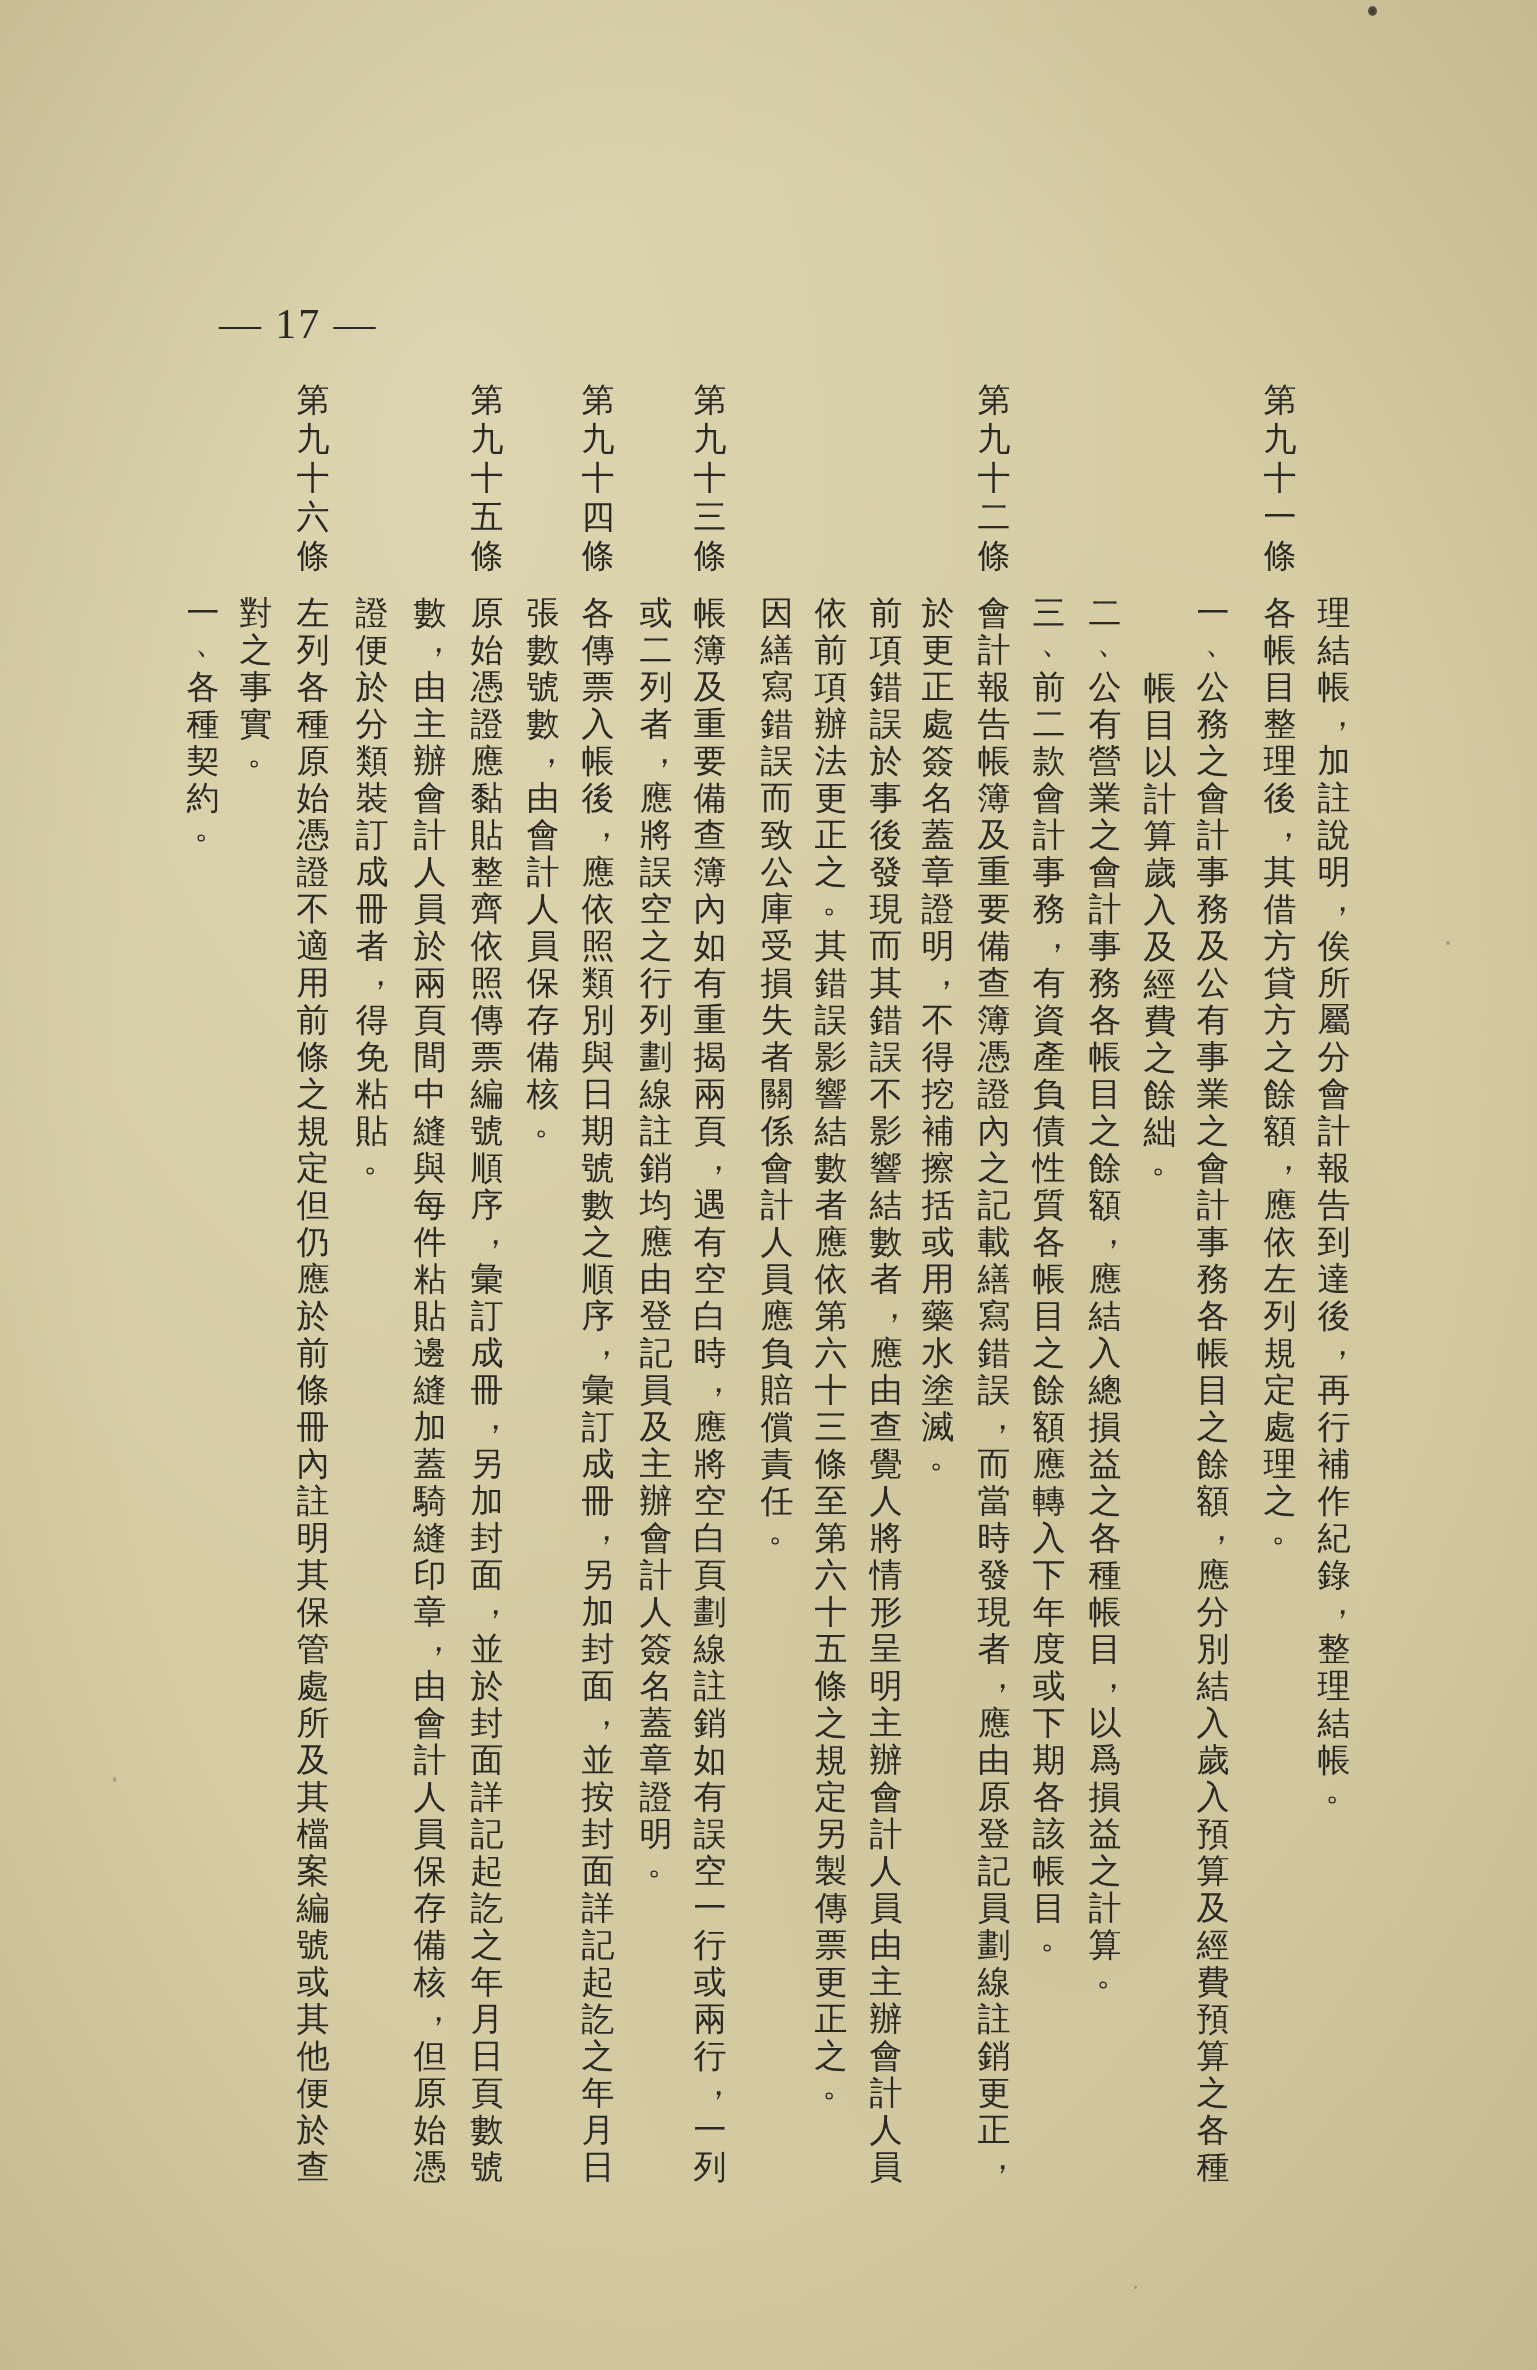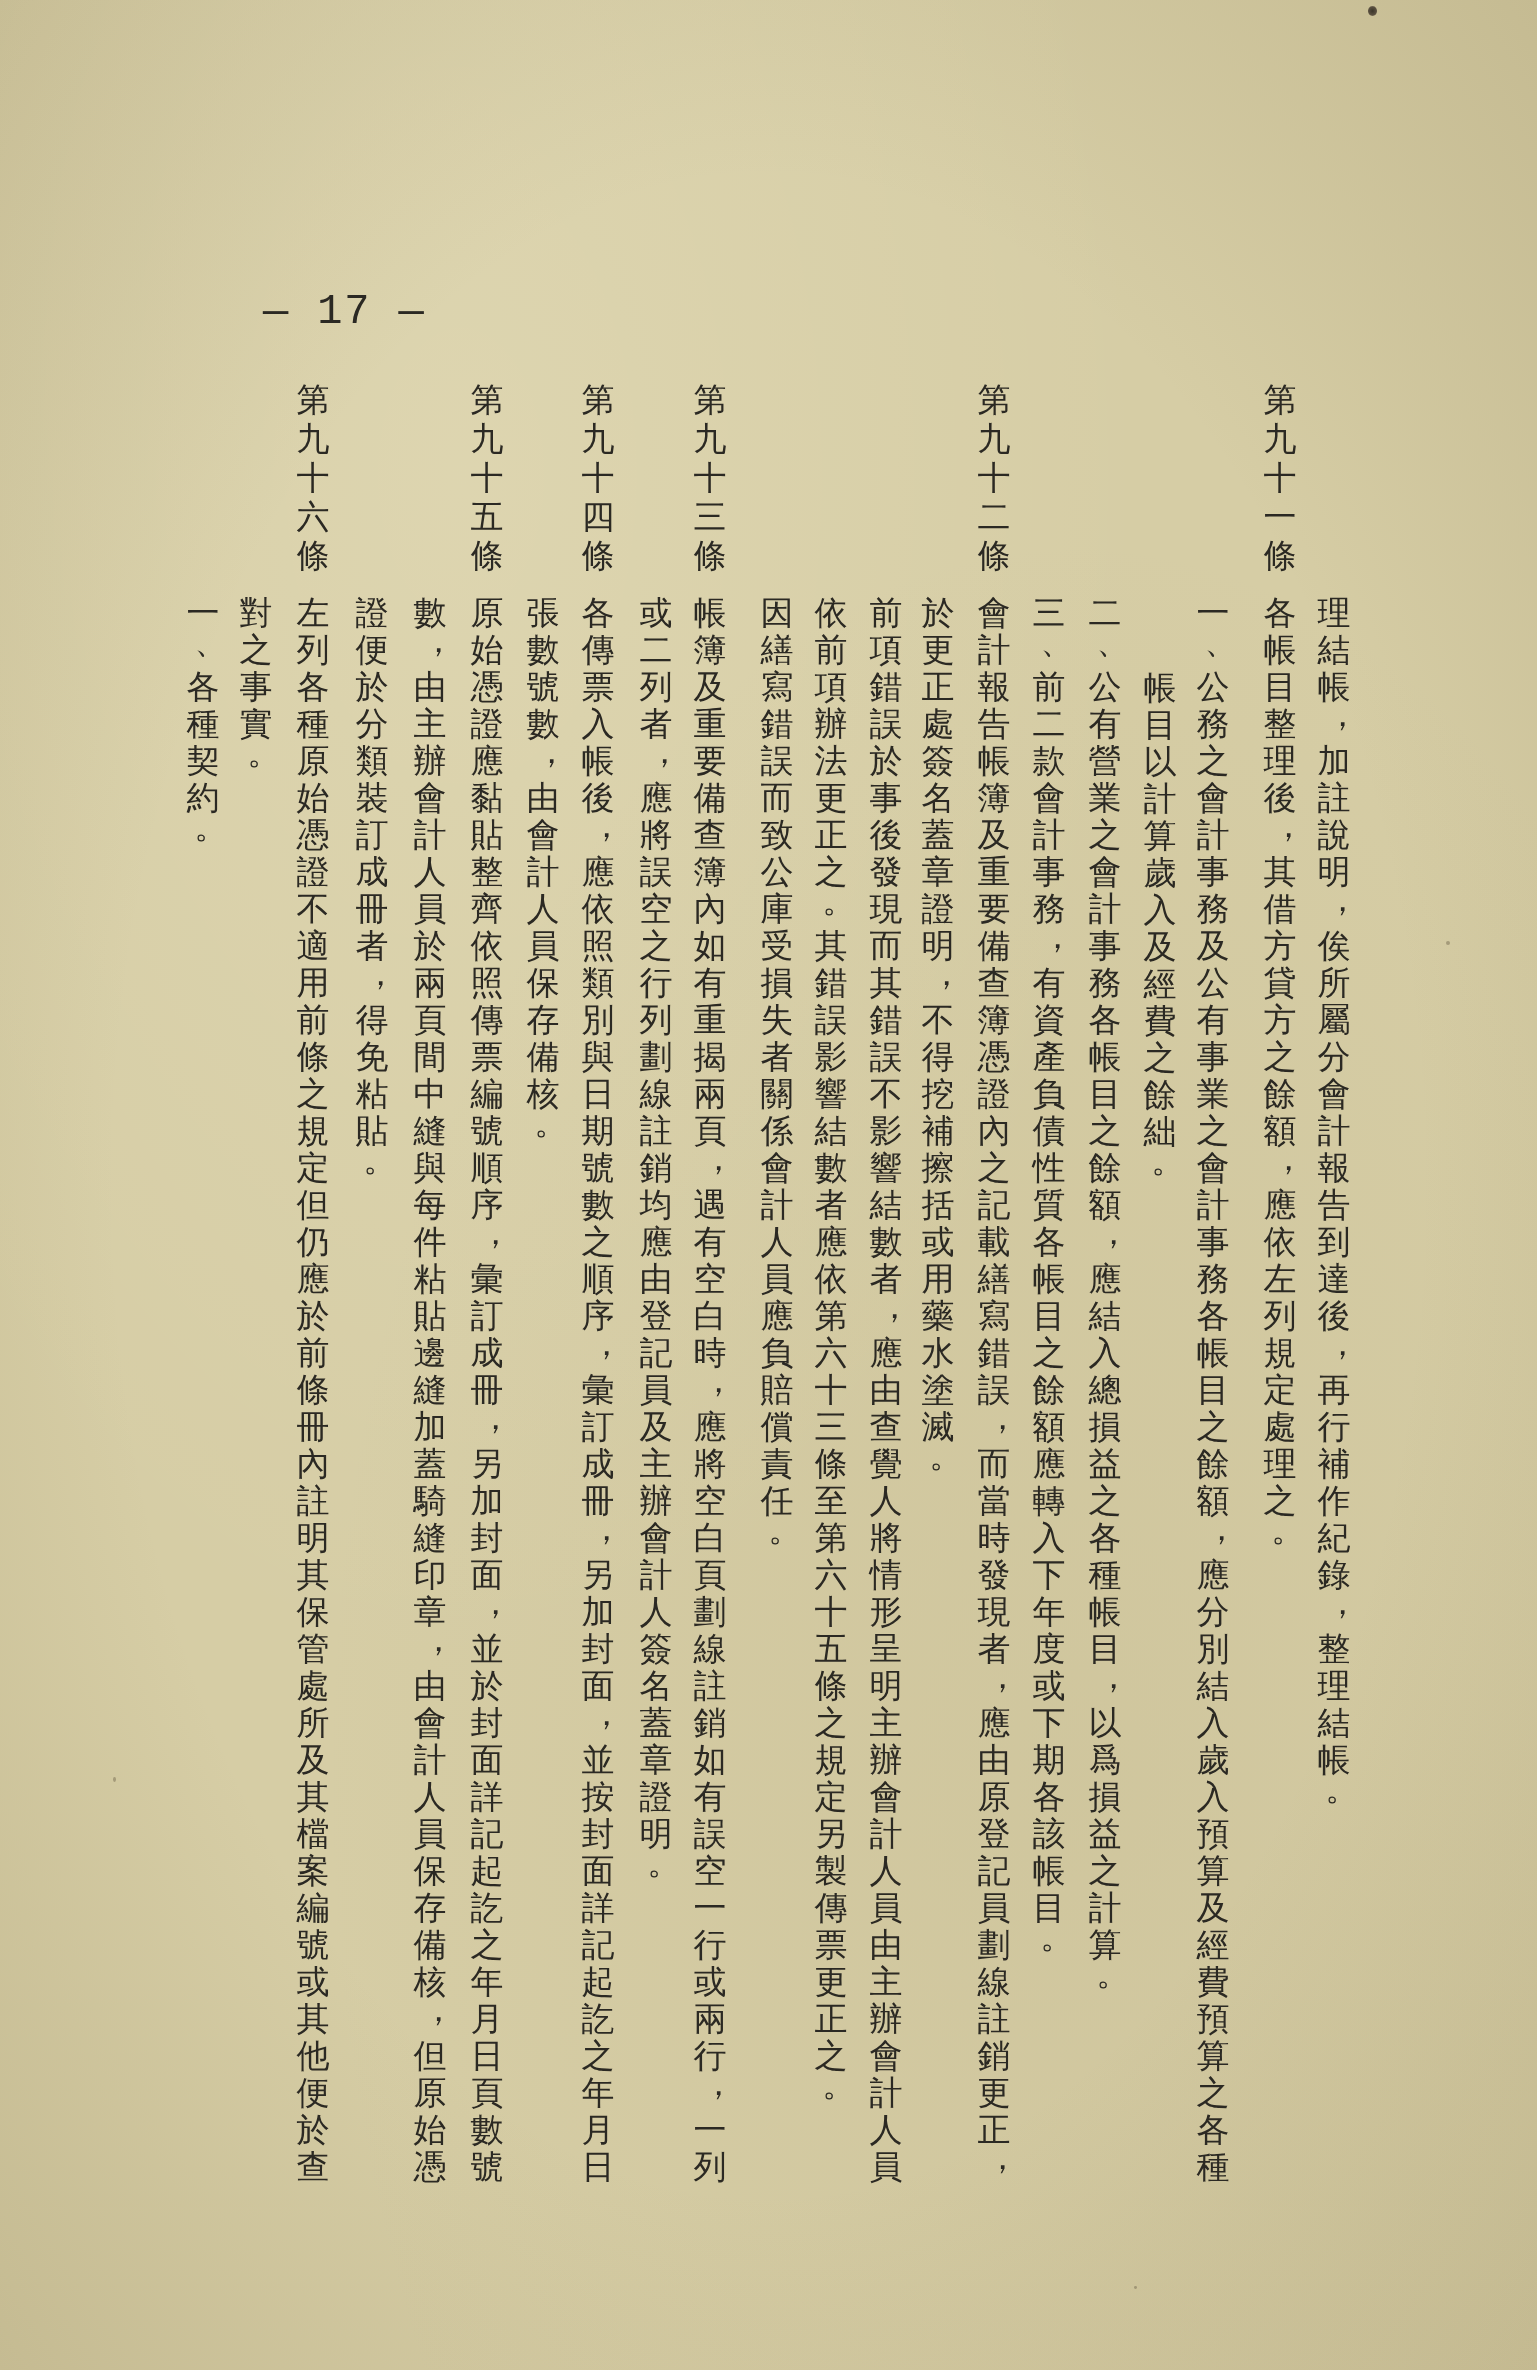--- a/index.html
+++ b/index.html
@@ -8,23 +8,23 @@
     position:relative; width:1537px; height:2371px; overflow:hidden;
     background:
       radial-gradient(ellipse at 30% 20%, rgba(255,250,225,0.18) 0%, rgba(255,250,225,0) 45%),
       radial-gradient(ellipse at 70% 75%, rgba(150,135,90,0.10) 0%, rgba(150,135,90,0) 50%),
       radial-gradient(ellipse at 50% 50%, rgba(0,0,0,0) 60%, rgba(120,105,60,0.18) 100%),
       #d6cda5;
     color:#2b2923;
     font-family:"DejaVu Serif","Liberation Serif",serif;
   }
   .pageno {
-    position:absolute; left:219px; top:288px; height:48px;
-    font-family:Liberation Mono, monospace;
-    font-size:42px; line-height:48px; color:#2b2923; white-space:pre; letter-spacing:1.9px;margin-left:44px;
+    position:absolute; left:219px; top:300px; height:48px;
+    font-family:Liberation Serif, serif;
+    font-size:42px; line-height:48px; color:#2b2923; white-space:pre; letter-spacing:1.9px;
   }
   .vcol {
     position:absolute; width:42px; top:594px;
     font-size:33px; color:#2b2923;
   }
   .vcol.head { top:380px; }
   .vcol.indent2 { top:669px; }
   .vcol .ch {
     display:block; width:42px; height:37px; line-height:37px; text-align:center;
   }

